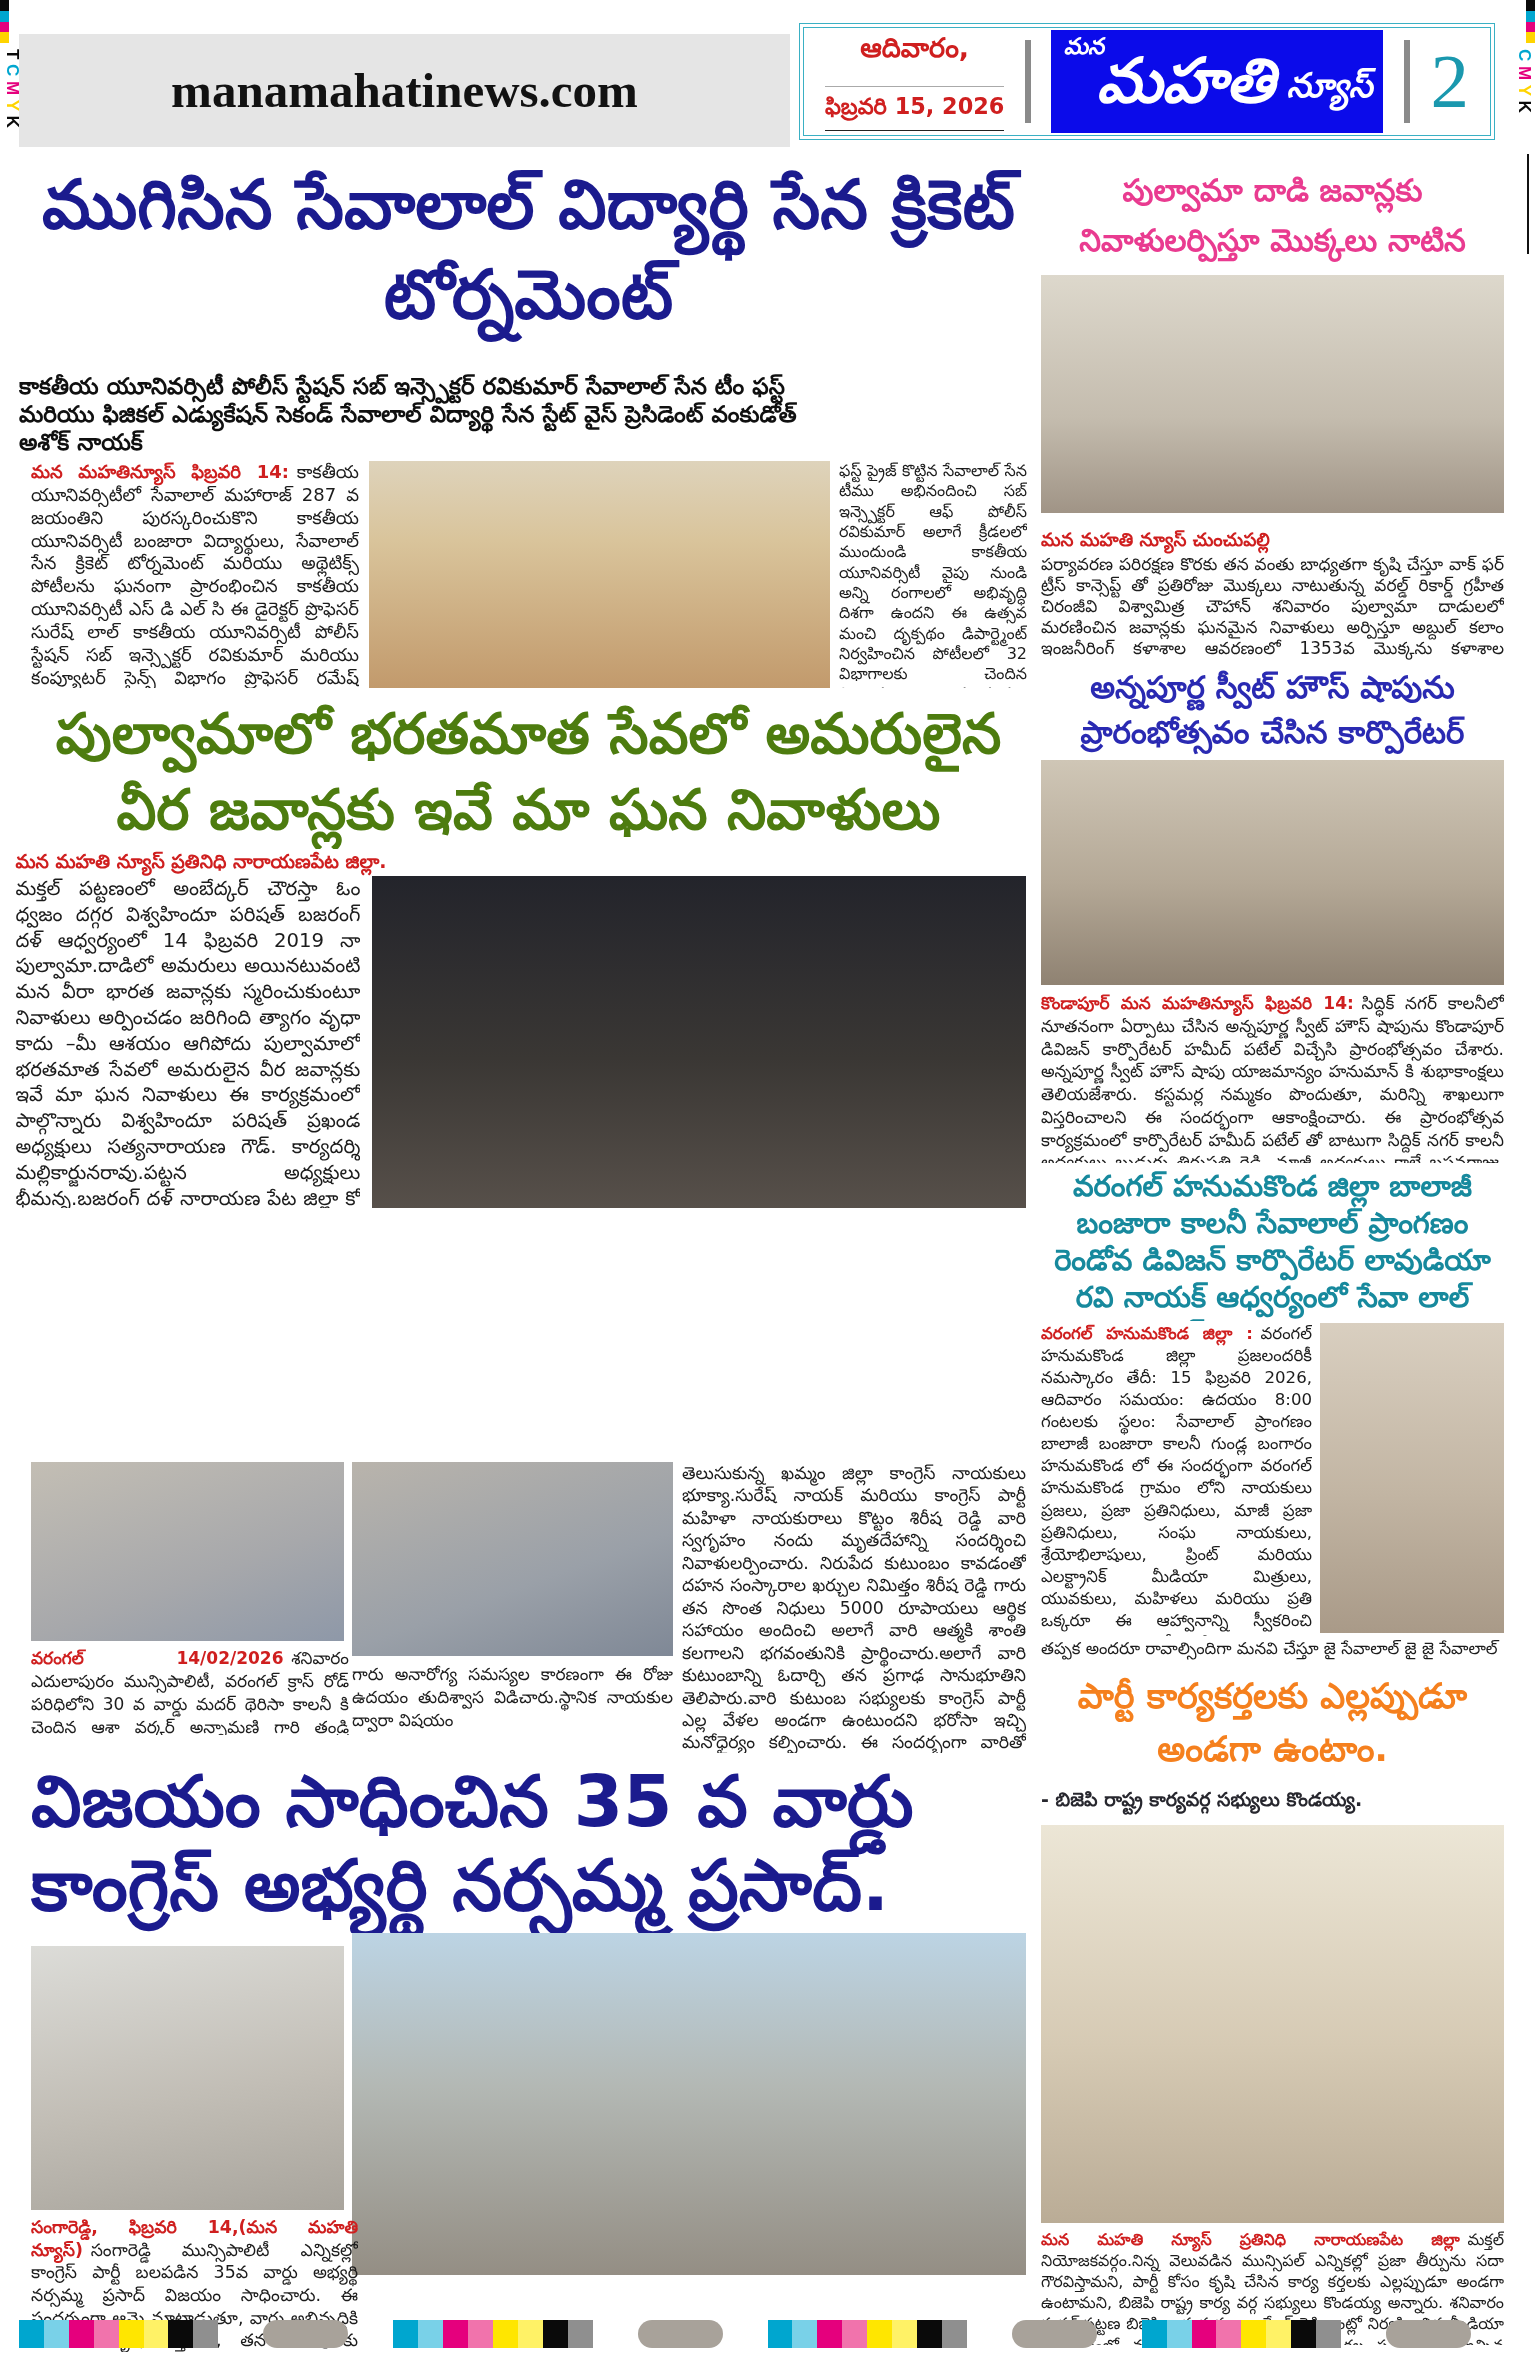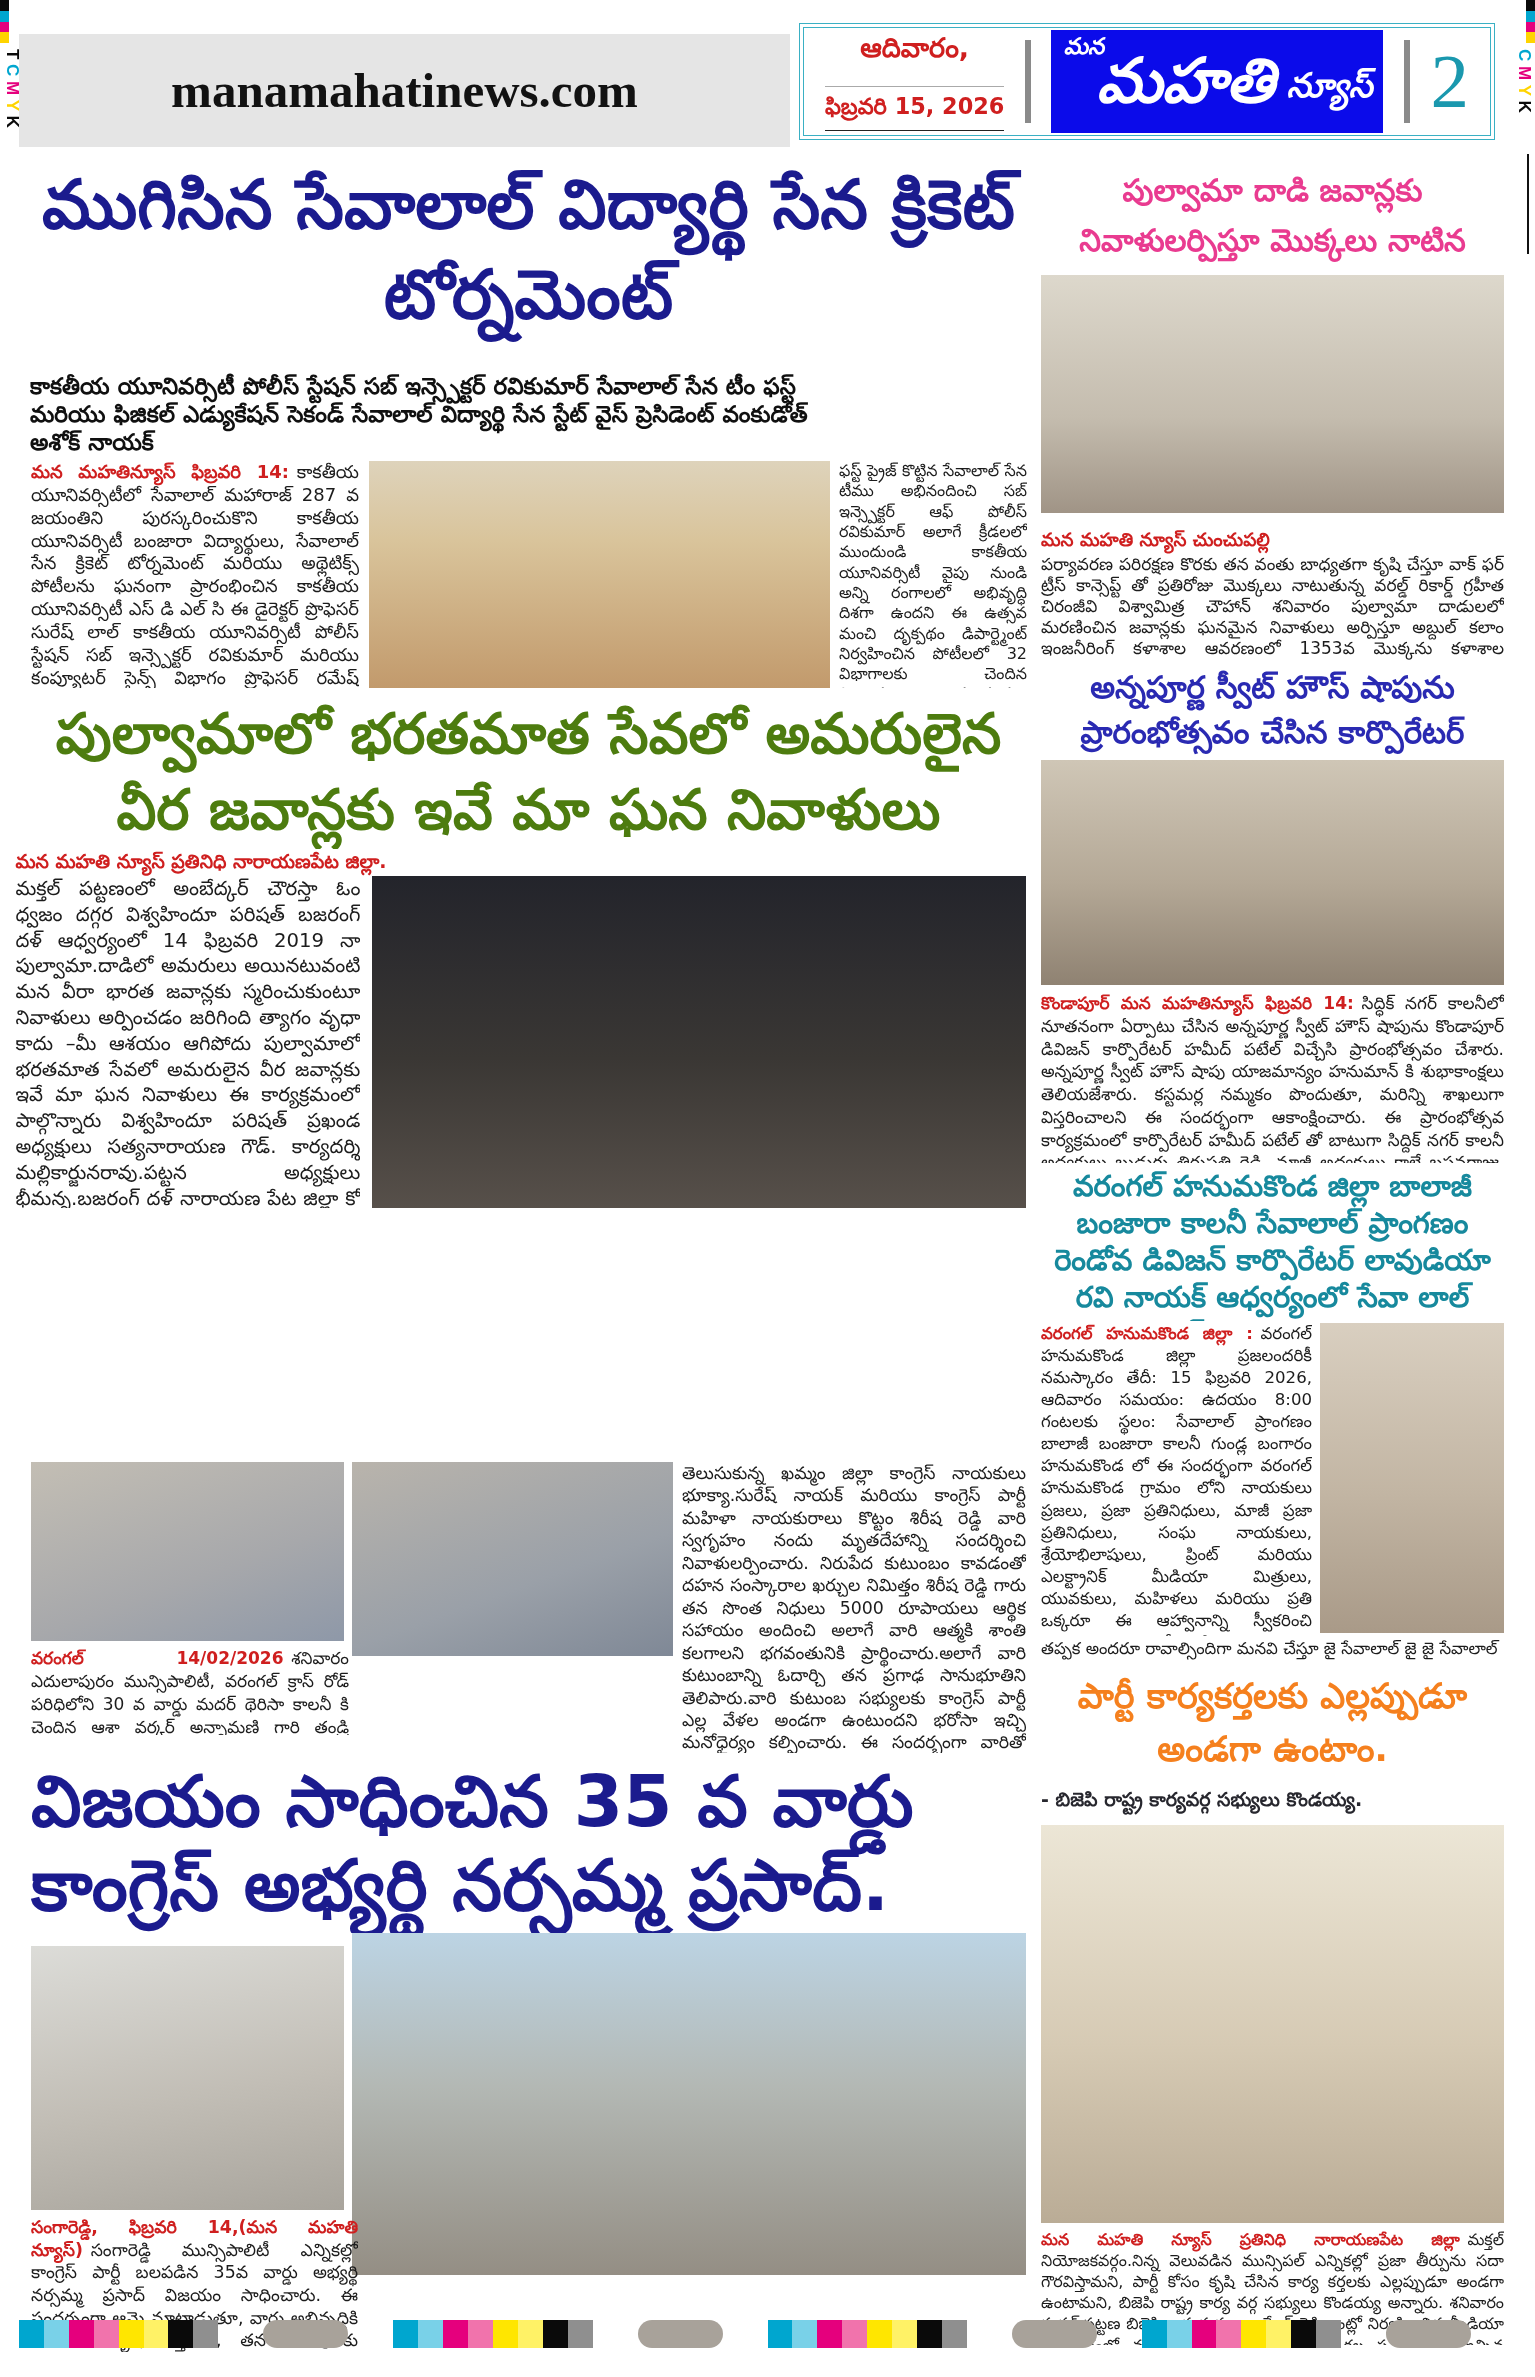--- a/index.html
+++ b/index.html
@@ -87,21 +87,21 @@
         <span class="m-main">మహతి</span>
         <span class="m-post">న్యూస్</span>
       </div>
       <div class="vbar"></div>
       <div class="page-number">2</div>
     </div>
   </div>
 
   <div class="abs h-navy hidden-overflow" style="left:31px;top:160px;width:995px;height:193px;font-size:68px;line-height:1.32;text-align:center;">ముగిసిన సేవాలాల్ విద్యార్థి సేన క్రికెట్ టోర్నమెంట్</div>
 
-  <div class="abs hidden-overflow" style="left:30px;top:372px;width:833px;height:86px;font-size:23px;line-height:1.22;font-weight:bold;color:#101010;">కాకతీయ యూనివర్సిటీ పోలీస్ స్టేషన్ సబ్ ఇన్స్పెక్టర్ రవికుమార్ సేవాలాల్ సేన టీం ఫస్ట్ మరియు ఫిజికల్ ఎడ్యుకేషన్ సెకండ్ సేవాలాల్ విద్యార్థి సేన స్టేట్ వైస్ ప్రెసిడెంట్ వంకుడోత్ అశోక్ నాయక్</div>
+  <div class="abs hidden-overflow" style="left:19px;top:372px;width:833px;height:86px;font-size:23px;line-height:1.22;font-weight:bold;color:#101010;">కాకతీయ యూనివర్సిటీ పోలీస్ స్టేషన్ సబ్ ఇన్స్పెక్టర్ రవికుమార్ సేవాలాల్ సేన టీం ఫస్ట్ మరియు ఫిజికల్ ఎడ్యుకేషన్ సెకండ్ సేవాలాల్ విద్యార్థి సేన స్టేట్ వైస్ ప్రెసిడెంట్ వంకుడోత్ అశోక్ నాయక్</div>
 
   <p class="abs just hidden-overflow" style="left:31px;top:461px;width:328px;height:227px;font-size:18px;line-height:1.27;margin:0;">
     <span class="lead">మన మహతిన్యూస్ ఫిబ్రవరి 14:</span><span>కాకతీయ యూనివర్సిటీలో సేవాలాల్ మహారాజ్ 287 వ జయంతిని పురస్కరించుకొని కాకతీయ యూనివర్సిటీ బంజారా విద్యార్థులు, సేవాలాల్ సేన క్రికెట్ టోర్నమెంట్ మరియు అథ్లెటిక్స్ పోటీలను ఘనంగా ప్రారంభించిన కాకతీయ యూనివర్సిటీ ఎస్ డి ఎల్ సి ఈ డైరెక్టర్ ప్రొఫెసర్ సురేష్ లాల్ కాకతీయ యూనివర్సిటీ పోలీస్ స్టేషన్ సబ్ ఇన్స్పెక్టర్ రవికుమార్ మరియు కంప్యూటర్ సైన్స్ విభాగం ప్రొఫెసర్ రమేష్ నాయక్ కంటెస్టెంట్ గ్రాడ్యుయేట్ ఎమ్మెల్సీ డా. రాజు నాయక్ మరియు బోర్డు సెక్రటరీ ప్రొఫెసర్ వెంకయ్య ఎడ్యుకేషన్ డిపార్ట్మెంట్ డా. వెంకట్ నాయక్ కాకతీయ యూనివర్సిటీ టోర్నమెంట్ నిర్వహించిన సేవాలాల్ సేన క్రికెట్</span>
   </p>
 
   <div class="abs photo" style="left:369px;top:461px;width:461px;height:227px;background:linear-gradient(180deg,#ded3bb 0%,#d9c49b 35%,#c29a6c 100%);"></div>
 
   <p class="abs just hidden-overflow" style="left:839px;top:461px;width:188px;height:227px;font-size:16px;line-height:1.27;margin:0;">ఫస్ట్ ప్రైజ్ కొట్టిన సేవాలాల్ సేన టీము అభినందించి సబ్ ఇన్స్పెక్టర్ ఆఫ్ పోలీస్ రవికుమార్ అలాగే క్రీడలలో ముందుండి కాకతీయ యూనివర్సిటీ వైపు నుండి అన్ని రంగాలలో అభివృద్ధి దిశగా ఉందని ఈ ఉత్సవ మంచి దృక్పథం డిపార్ట్మెంట్ నిర్వహించిన పోటీలలో 32 విభాగాలకు చెందిన విద్యార్థులు, గిరిజన సంఘం నాయకులు, పాల్గొని ఈరోజు విజయవంతం చేయడం జరిగింది ఈ కార్యక్రమంలో సేవాలాల్ నాయక్ రమేష్ నాయక్ మరియు కాకతీయ విద్యార్థులు గారిని అభినందించారు. చరణ్, శ్రీను, నవీన్ ,వెంకట్, పాల్గొన్నారు...</p>
 
   <div class="abs h-green hidden-overflow" style="left:31px;top:696px;width:995px;height:153px;font-size:56px;line-height:1.35;">పుల్వామాలో భరతమాత సేవలో అమరులైన వీర జవాన్లకు ఇవే మా ఘన నివాళులు</div>
@@ -116,20 +116,21 @@
   <div class="abs photo" style="left:31px;top:1462px;width:313px;height:179px;background:linear-gradient(160deg,#c3beb4 0%,#a7a8ab 60%,#8e98a8 100%);"></div>
 
   <div class="abs photo" style="left:352px;top:1462px;width:321px;height:194px;background:linear-gradient(160deg,#b9b4ac 0%,#9aa0a8 60%,#7f8896 100%);"></div>
 
   <p class="abs just hidden-overflow" style="left:682px;top:1462px;width:344px;height:291px;font-size:17.4px;line-height:1.29;margin:0;">తెలుసుకున్న ఖమ్మం జిల్లా కాంగ్రెస్ నాయకులు భూక్యా.సురేష్ నాయక్ మరియు కాంగ్రెస్ పార్టీ మహిళా నాయకురాలు కొట్టం శిరీష రెడ్డి వారి స్వగృహం నందు మృతదేహాన్ని సందర్శించి నివాళులర్పించారు. నిరుపేద కుటుంబం కావడంతో దహన సంస్కారాల ఖర్చుల నిమిత్తం శిరీష రెడ్డి గారు తన సొంత నిధులు 5000 రూపాయలు ఆర్థిక సహాయం అందించి అలాగే వారి ఆత్మకి శాంతి కలగాలని భగవంతునికి ప్రార్థించారు.అలాగే వారి కుటుంబాన్ని ఓదార్చి తన ప్రగాఢ సానుభూతిని తెలిపారు.వారి కుటుంబ సభ్యులకు కాంగ్రెస్ పార్టీ ఎల్ల వేళల అండగా ఉంటుందని భరోసా ఇచ్చి మనోధైర్యం కల్పించారు. ఈ సందర్భంగా వారితో పాటు పాలేరు నియోజకవర్గ ఆత్మా కమిటీ డైరెక్టర్ ఎన్. పి. చారీ,ఎందులాపురం మున్సిపల్ కాంగ్రెస్ నాయకులు కళ్లెం.శేష్ రెడ్డి, ఇమ్మాన్యేలు,రమేష్ పాల్గొన్నారు.</p>
 
   <p class="abs just hidden-overflow" style="left:31px;top:1647px;width:318px;height:88px;font-size:17px;line-height:1.35;margin:0;">
     <span class="lead">వరంగల్ 14/02/2026</span><span>శనివారం ఎదులాపురం మున్సిపాలిటీ, వరంగల్ క్రాస్ రోడ్ పరిధిలోని  30 వ వార్డు మదర్ థెరిసా కాలనీ కి చెందిన ఆశా వర్కర్ అన్నామణి గారి తండ్రి వేంకటాద్రి</span>
   </p>
 
+  <p class="abs just hidden-overflow" style="left:352px;top:1663px;width:321px;height:72px;font-size:17px;line-height:1.35;margin:0;">గారు అనారోగ్య సమస్యల కారణంగా ఈ రోజు ఉదయం తుదిశ్వాస విడిచారు.స్థానిక నాయకుల ద్వారా విషయం</p>
 
   <div class="abs h-navy hidden-overflow" style="left:31px;top:1760px;width:995px;height:173px;font-size:71px;line-height:1.18;text-align:left;">విజయం సాధించిన 35 వ వార్డు కాంగ్రెస్ అభ్యర్థి నర్సమ్మ ప్రసాద్.</div>
 
   <div class="abs photo" style="left:31px;top:1946px;width:313px;height:264px;background:linear-gradient(170deg,#dcdcd8 0%,#c2beb6 55%,#a8a49c 100%);"></div>
 
   <div class="abs photo" style="left:352px;top:1933px;width:674px;height:342px;background:linear-gradient(180deg,#bcd4e4 0%,#b3b8b4 45%,#948e84 100%);"></div>
 
   <p class="abs just hidden-overflow" style="left:31px;top:2216px;width:327px;height:136px;font-size:17.4px;line-height:1.3;margin:0;">
     <span class="lead">సంగారెడ్డి, ఫిబ్రవరి 14,(మన మహతి న్యూస్)</span><span>సంగారెడ్డి మున్సిపాలిటీ ఎన్నికల్లో కాంగ్రెస్ పార్టీ బలపడిన 35వ వార్డు అభ్యర్థి నర్సమ్మ ప్రసాద్ విజయం సాధించారు. ఈ సందర్భంగా ఆమె మాట్లాడుతూ, వార్డు అభివృద్ధికి నిరంతరం కృషి చేస్తానని, తన గెలుపునకు సహకరించిన ప్రతి కార్యకర్తకు, వార్డు ప్రజలకు కృతజ్ఞతలు తెలిపారు. కాంగ్రెస్ శ్రేణులు ఈ</span>
   </p>

